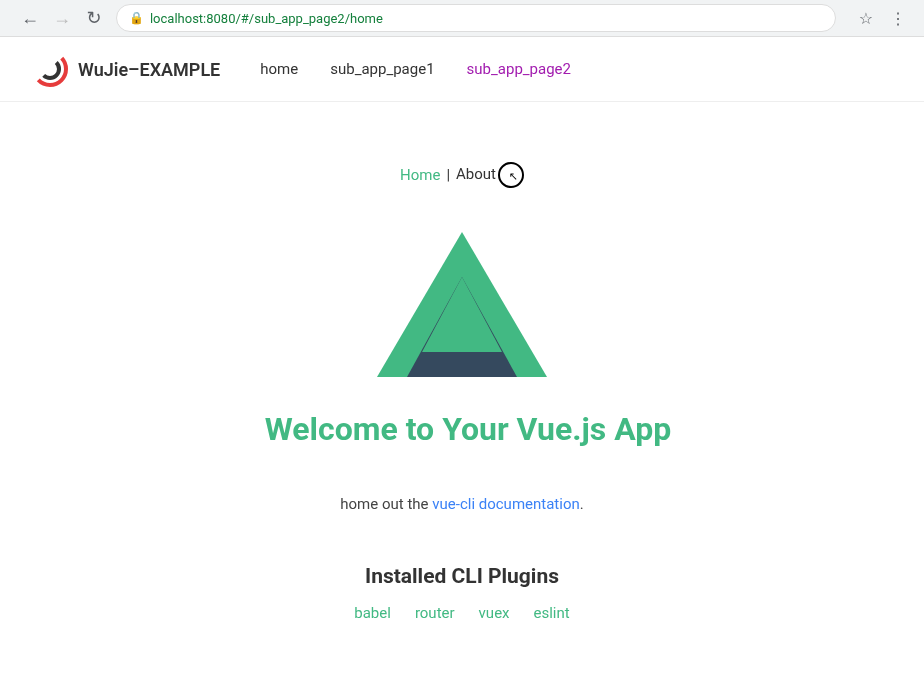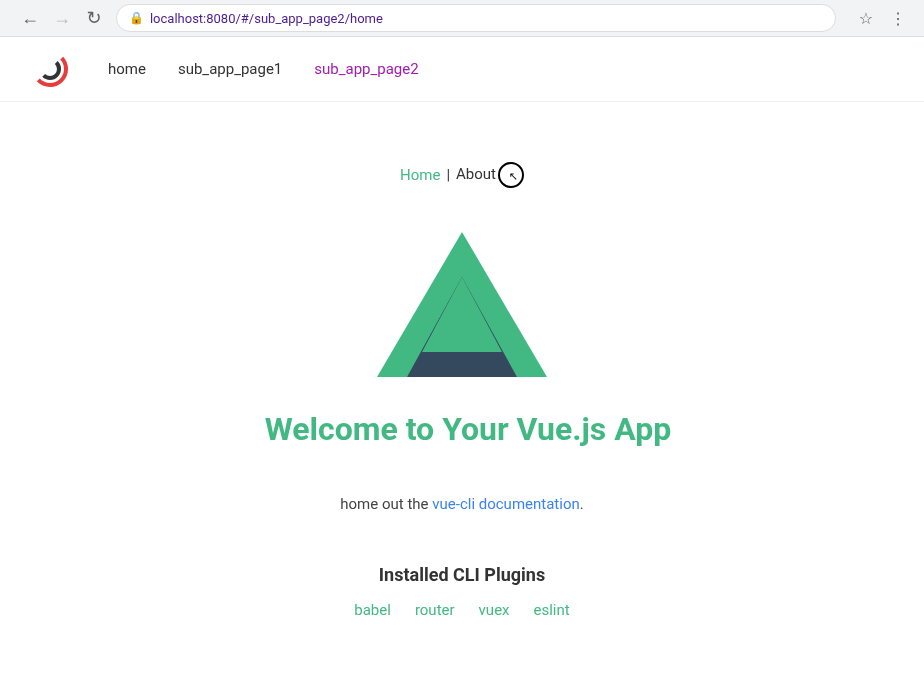--- a/index.html
+++ b/index.html
@@ -28,21 +28,21 @@
     .nav-btn.disabled { color: #bbb; cursor: default; }
     .address-bar-container {
       flex: 1; display: flex; align-items: center;
     }
     .address-bar {
       flex: 1; height: 28px; border: 1px solid #ddd; border-radius: 14px;
       background: #fff; display: flex; align-items: center; padding: 0 12px;
       font-size: 13px; color: #333; gap: 6px;
     }
     .address-lock { color: #5f6368; font-size: 12px; }
-    .address-text { color: #4c1d95; }
+    .address-text { color: #15803d; }
     .browser-actions {
       display: flex; gap: 4px; margin-left: 8px;
     }
     .browser-action-btn {
       background: none; border: none; cursor: pointer; color: #5f6368;
       font-size: 16px; width: 28px; height: 28px; display: flex; align-items: center; justify-content: center;
       border-radius: 50%;
     }
 
     
@@ -112,21 +112,21 @@
     }
     .welcome-desc {
       font-size: 15px; color: #444; text-align: center; line-height: 1.6;
       max-width: 500px; margin-bottom: 48px;
     }
     .welcome-desc a {
       color: #3b82f6; text-decoration: none;
     }
 
     .installed-plugins-title {
-      font-size: 18px; font-weight: 700; color: #333;
+      font-size: 21px; font-weight: 700; color: #333;
       margin-bottom: 16px; text-align: left;
     }
     .plugin-links {
       display: flex; gap: 24px; justify-content: center;
     }
     .plugin-link {
       color: #42b983; text-decoration: none; font-size: 15px; cursor: pointer;
     }
   </style>
 </head>
@@ -152,20 +152,21 @@
   </div>
 </div>
 
 <div class="app-header">
   <div class="app-logo">
 
     <svg class="logo-icon" viewBox="0 0 36 36" xmlns="http://www.w3.org/2000/svg">
       <circle cx="18" cy="18" r="16" fill="none" stroke="#e63c3c" stroke-width="4" stroke-dasharray="50 50" stroke-dashoffset="12"></circle>
       <circle cx="18" cy="18" r="9" fill="none" stroke="#333" stroke-width="4" stroke-dasharray="28 28" stroke-dashoffset="7"></circle>
     </svg>
+    <span class="app-title">WuJie–EXAMPLE</span>
   </div>
   <nav class="app-nav">
     <a class="nav-link">home</a>
     <a class="nav-link">sub_app_page1</a>
     <a class="nav-link active">sub_app_page2</a>
   </nav>
 </div>
 
 <div class="main-content">
 

